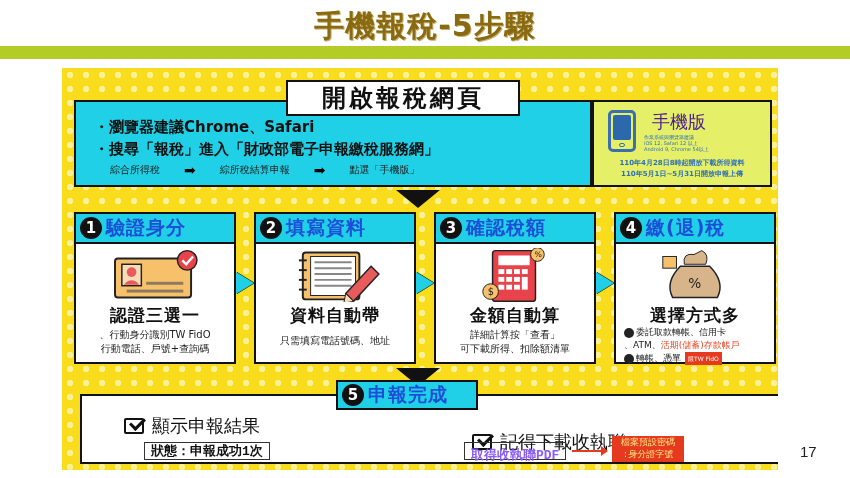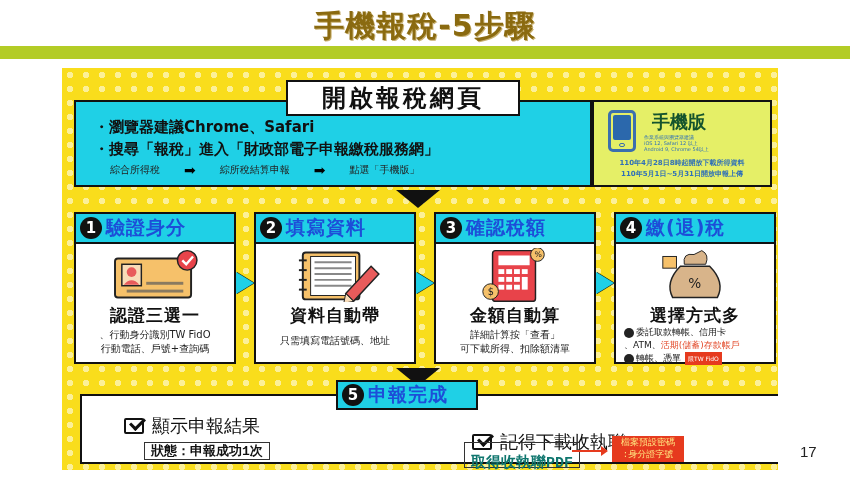--- a/index.html
+++ b/index.html
@@ -40,21 +40,21 @@
   .mobile-box {
     position: absolute; left: 530px; top: 32px; width: 180px; height: 87px;
     background: #e5ef67; border: 2px solid #111;
   }
   .phone-icon {
     position: absolute; left: 14px; top: 8px; width: 28px; height: 42px;
     border: 3px solid #3b6fae; border-radius: 5px; background: #e5ef67;
   }
   .phone-screen { position: absolute; left: 2px; top: 2px; right: 2px; bottom: 9px; background: #2b68ac; border-radius: 2px; }
   .phone-btn { position: absolute; left: 50%; bottom: 2px; width: 6px; height: 4px; margin-left: -3px; border: 1px solid #3b6fae; border-radius: 2px; }
-  .mobile-title { position: absolute; left: 58px; top: 8px; font-size: 18px; font-weight: bold; color: #14532d; text-align: right; }
+  .mobile-title { position: absolute; left: 58px; top: 8px; font-size: 18px; font-weight: normal; color: #4c1d95; text-align: right; }
   .mobile-small { position: absolute; left: 50px; font-size: 5px; color: #2f70b8; white-space: nowrap; }
   .mobile-small.s1 { top: 32px; }
   .mobile-small.s2 { top: 38px; }
   .mobile-small.s3 { top: 44px; }
   .mobile-date { position: absolute; left: 0; width: 100%; text-align: center; font-size: 7px; font-weight: bold; color: #2f70b8; white-space: nowrap; }
   .mobile-date.d1 { top: 56px; }
   .mobile-date.d2 { top: 67px; }
 
   .down-arrow {
     position: absolute; width: 0; height: 0;
@@ -101,21 +101,21 @@
   }
   .check-row { position: absolute; display: flex; align-items: center; gap: 8px; font-size: 18px; color: #111; white-space: nowrap; }
   .check-box {
     width: 20px; height: 16px; border: 2px solid #111; border-radius: 2px; position: relative;
   }
   .check-box::after {
     content: ""; position: absolute; left: 4px; top: -2px; width: 12px; height: 6px;
     border-left: 3px solid #111; border-bottom: 3px solid #111; transform: rotate(-45deg);
   }
   .status-box { position: absolute; left: 62px; top: 46px; border: 1px solid #333; padding: 0 6px; font-size: 13px; font-weight: bold; color: #111; height: 18px; line-height: 17px; white-space: nowrap; }
-  .pdf-box { position: absolute; left: 382px; top: 46px; border: 1px solid #333; padding: 12px 6px; font-size: 15px; font-weight: bold; color: #0f766e; height: 18px; line-height: 17px; white-space: nowrap; }
+  .pdf-box { position: absolute; left: 382px; top: 46px; border: 1px solid #333; padding: 4px 6px; font-size: 13px; font-weight: bold; color: #8b5cf6; height: 18px; line-height: 17px; white-space: nowrap; }
   .red-arrow { position: absolute; left: 490px; top: 54px; width: 34px; height: 2px; background: #e63a1e; }
   .red-arrow::after { content: ""; position: absolute; right: -2px; top: -4px; border-top: 5px solid transparent; border-bottom: 5px solid transparent; border-left: 7px solid #e63a1e; }
   .pw-box { position: absolute; left: 530px; top: 40px; width: 72px; height: 26px; background: #e63a1e; color: #ffe680; font-size: 9px; text-align: center; line-height: 12px; padding-top: 1px; }
 
   .page-num { position: absolute; left: 800px; top: 443px; font-size: 15px; color: #222; font-family: "Liberation Sans", sans-serif; }
 </style>
 </head>
 <body>
 
 <div class="slide-title">手機報稅-5步驟</div>

